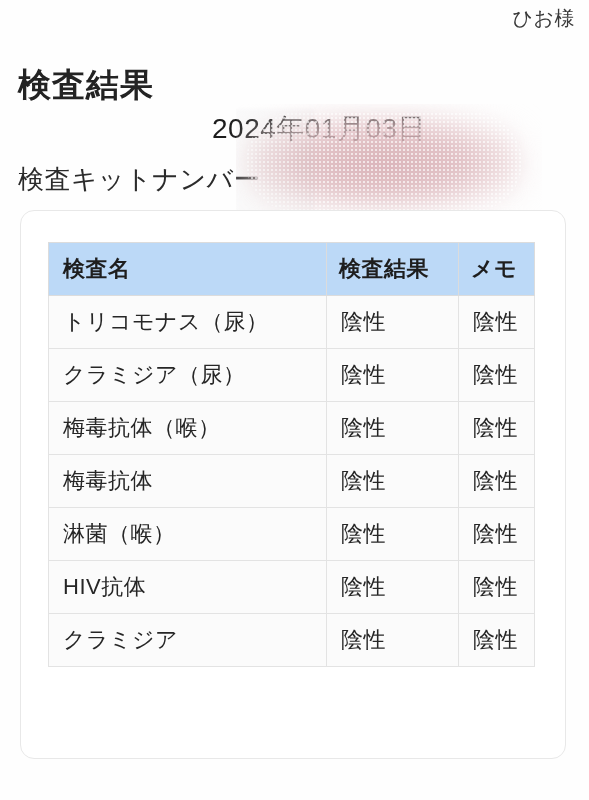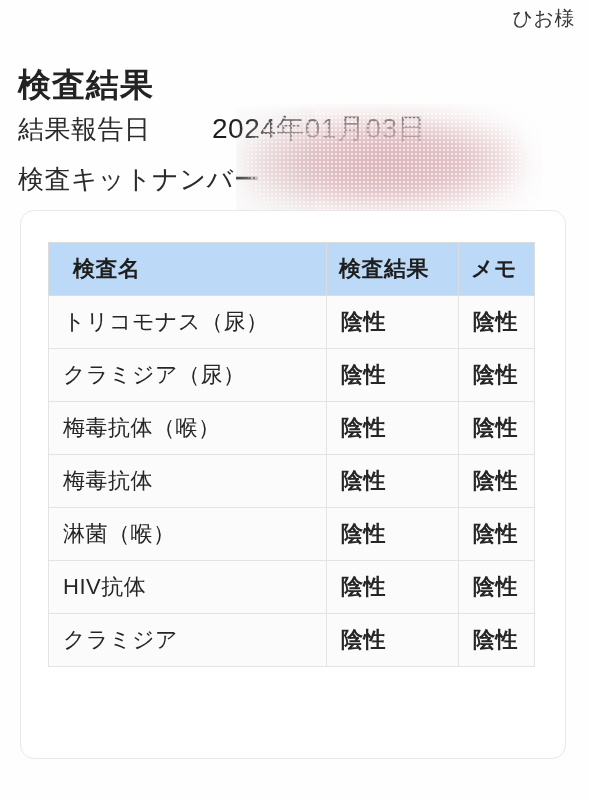--- a/index.html
+++ b/index.html
@@ -181,59 +181,57 @@
   .result-table col.c-memo   { width: 76px; }
 
   .result-table th {
     background: #bcd9f7;
     border: 1px solid #dcdcdc;
     text-align: left;
     font-size: 22px;
     line-height: 26px;
     font-weight: bold;
     color: #1e1e1e;
-    padding: 13px 0 13px 24px;
+    padding: 13px 0 13px 14px;
     letter-spacing: 0.5px;
     white-space: nowrap;
   }
   .result-table td {
     background: #fbfbfb;
     border: 1px solid #e3e3e3;
     text-align: left;
     font-size: 22px;
     line-height: 26px;
     font-weight: normal;
     color: #262626;
     padding: 12px 0 12px 14px;
     letter-spacing: 0.5px;
     white-space: nowrap;
     height: 28px;
   }
   .result-table td.cell-result,
   .result-table td.cell-memo {
-    font-weight: bold;
   }
   .result-table th.head-result,
   .result-table th.head-memo {
     padding-left: 12px;
   }
 </style>
 </head>
 <body>
 
 <div class="page">
 
   <div class="customer-name">ひお様</div>
 
   <h1 class="page-title">検査結果</h1>
 
   <div class="info-block">
 
     <div class="info-row">
-      <span class="info-label">結果報告日</span>
       <span class="info-value">2024年01月03日</span>
     </div>
 
     <div class="info-row">
       <span class="info-label">検査キットナンバー</span>
       <span class="info-value redacted-value"></span>
     </div>
 
   </div>
 

